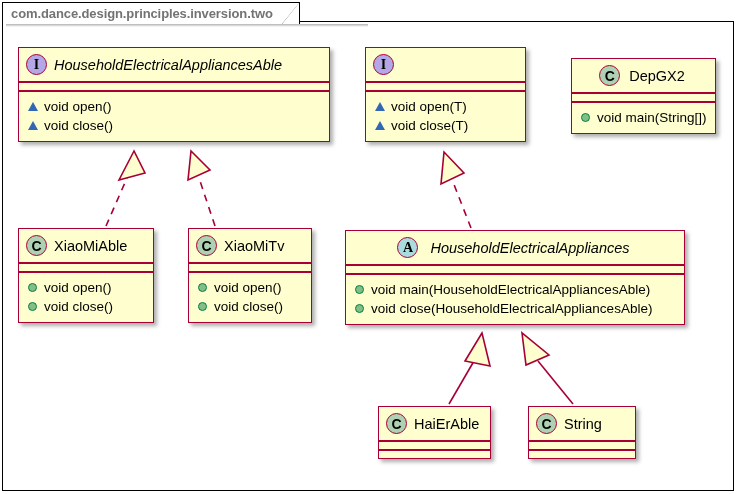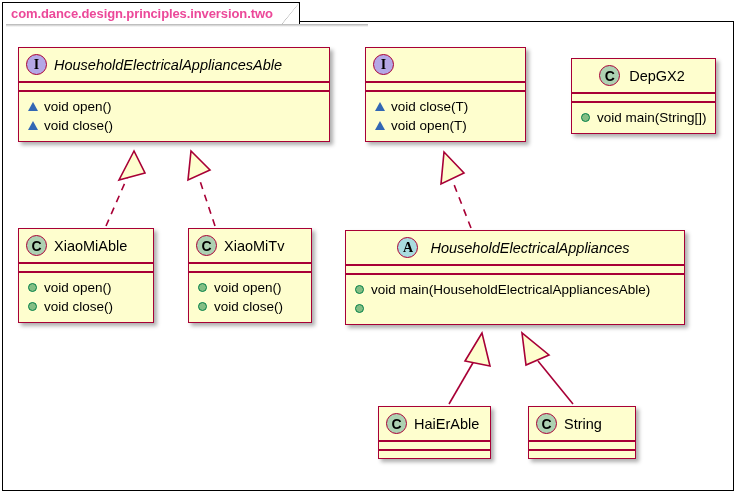--- a/index.html
+++ b/index.html
@@ -63,21 +63,21 @@
     height: 0;
     border-left: 17px solid transparent;
     border-bottom: 21px solid #ffffff;
     z-index: 1;
   }
   .pkg-tab-label {
     position: relative;
     z-index: 2;
     font-size: 13px;
     font-weight: bold;
-    color: #ec4899;
+    color: #737373;
     white-space: nowrap;
     letter-spacing: -0.1px;
   }
   .pkg-tab-shadow {
     position: absolute;
     left: 6px;
     top: 24px;
     width: 362px;
     height: 3px;
     background: linear-gradient(to bottom, rgba(0,0,0,0.30), rgba(0,0,0,0));
@@ -239,27 +239,27 @@
       <span class="circ iface">I</span>
     </div>
     <div class="sep"></div>
     <div class="strip"></div>
     <div class="sep"></div>
     <div class="members">
       <div class="member">
         <span class="vis">
             <span class="vis-tri"></span>
           </span>
+        <span class="member-text">void open(T)</span>
+      </div>
+      <div class="member">
+        <span class="vis">
+            <span class="vis-tri"></span>
+          </span>
         <span class="member-text">void close(T)</span>
-      </div>
-      <div class="member">
-        <span class="vis">
-            <span class="vis-tri"></span>
-          </span>
-        <span class="member-text">void open(T)</span>
       </div>
     </div>
   </div>
 
   <div class="node" style="left:571px; top:58px; width:145px;">
     <div class="node-title" style="justify-content:center; gap:9px;">
       <span class="circ cls">C</span>
       <span class="node-title-text">DepGX2</span>
     </div>
     <div class="sep"></div>
@@ -335,20 +335,21 @@
       <div class="member">
         <span class="vis">
             <span class="vis-dot"></span>
           </span>
         <span class="member-text">void main(HouseholdElectricalAppliancesAble)</span>
       </div>
       <div class="member">
         <span class="vis">
             <span class="vis-dot"></span>
           </span>
+        <span class="member-text">void close(HouseholdElectricalAppliancesAble)</span>
       </div>
     </div>
   </div>
 
   <div class="node" style="left:378px; top:406px; width:113px;">
     <div class="node-title">
       <span class="circ cls">C</span>
       <span class="node-title-text">HaiErAble</span>
     </div>
     <div class="sep"></div>

